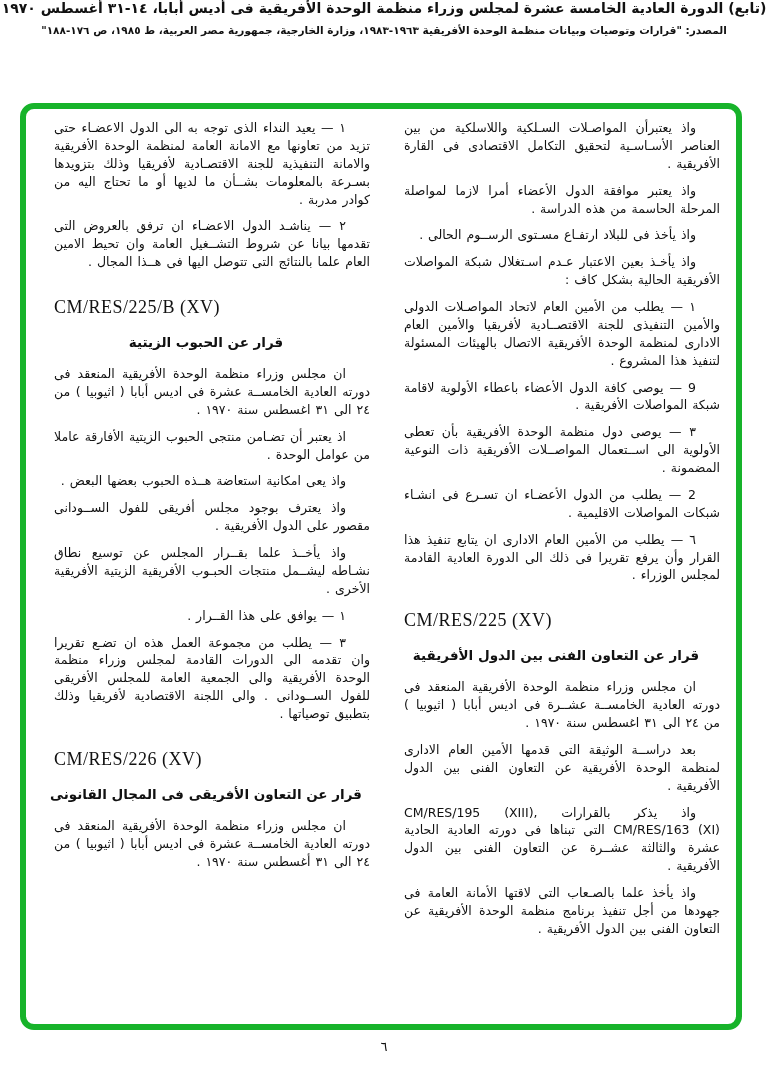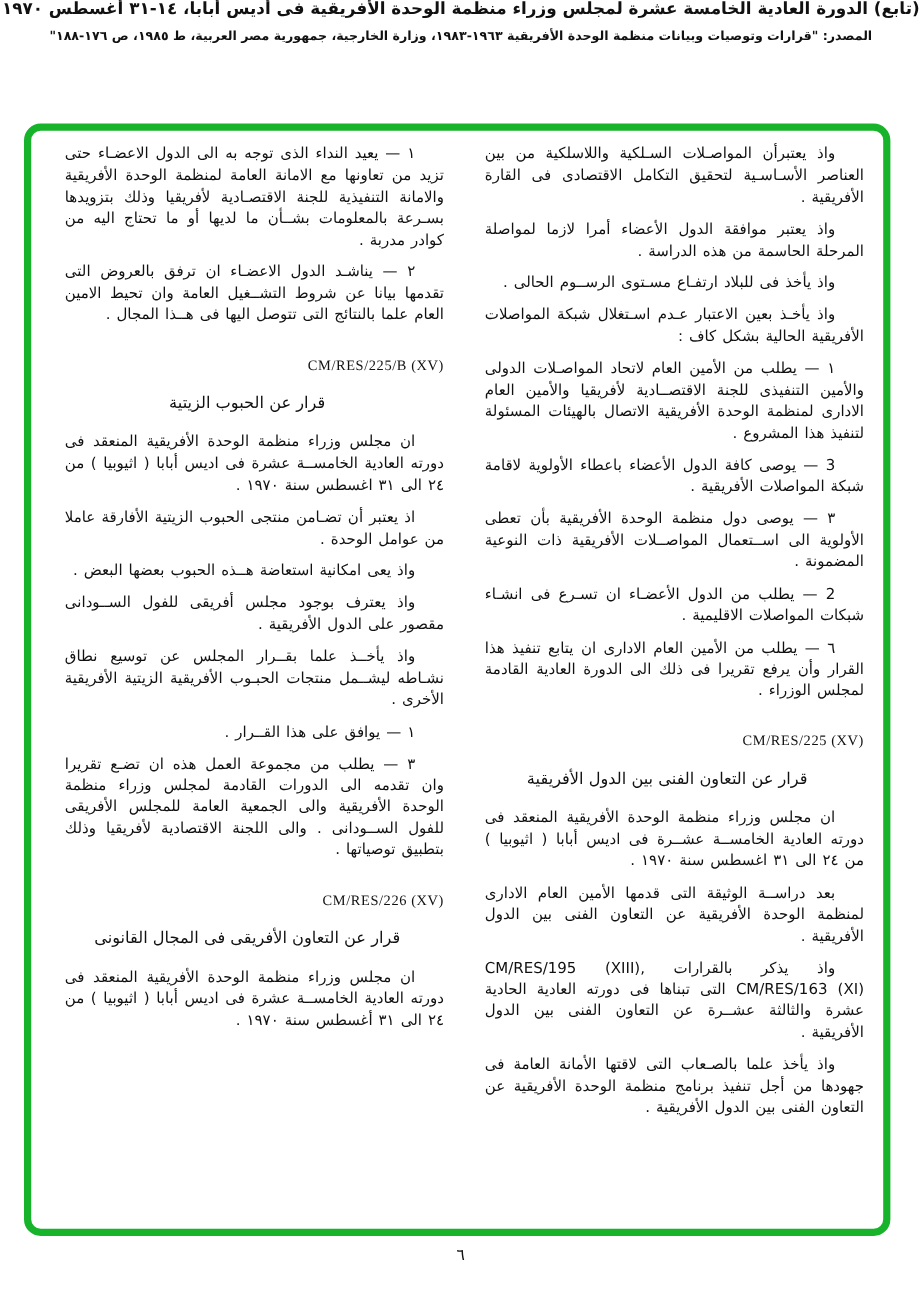--- a/index.html
+++ b/index.html
@@ -27,27 +27,27 @@
   .columns { display:flex; direction:rtl; gap:22px; height:100%; overflow:hidden; }
   .col { flex:1; direction:rtl; text-align:justify; overflow:hidden; }
 
   .col .p {
     font-size:12.5px; line-height:1.43;
     text-indent:24px;
     margin:0 0 9px 12px;
     word-spacing:1px;
   }
   .col .code {
-    direction:ltr; text-align:right;
+    direction:ltr; text-align:left;
     font-family:"Liberation Serif", serif;
-    font-size:12px; letter-spacing:0.5px;
-    margin:26px 0 4px 0;
+    font-size:18px; letter-spacing:0.5px;
+    margin:26px 0 4px 12px;
   }
   .col .title {
-    font-weight:normal; font-size:13.5px;
+    font-weight:bold; font-size:13.5px;
     text-align:center; text-indent:0;
     margin:16px 0 15px 0;
   }
 
   .footer {
     position:absolute; left:0; right:0; top:1039px;
     text-align:center; font-size:13px;
   }
 </style>
 </head>
@@ -59,21 +59,21 @@
 </div>
 
 <div class="frame" style="border-color: rgb(23, 179, 42);">
   <div class="columns">
     <div class="col">
         <div class="p">واذ يعتبرأن المواصـلات السـلكية واللاسلكية من بين العناصر الأسـاسـية لتحقيق التكامل الاقتصادى فى القارة الأفريقية .</div>
         <div class="p">واذ يعتبر موافقة الدول الأعضاء أمرا لازما لمواصلة المرحلة الحاسمة من هذه الدراسة .</div>
         <div class="p">واذ يأخذ فى للبلاد ارتفـاع مسـتوى الرســوم الحالى .</div>
         <div class="p">واذ يأخـذ بعين الاعتبار عـدم اسـتغلال شبكة المواصلات الأفريقية الحالية بشكل كاف :</div>
         <div class="p">١ — يطلب من الأمين العام لاتحاد المواصـلات الدولى والأمين التنفيذى للجنة الاقتصــادية لأفريقيا والأمين العام الادارى لمنظمة الوحدة الأفريقية الاتصال بالهيئات المسئولة لتنفيذ هذا المشروع .</div>
-        <div class="p">3 — يوصى كافة الدول الأعضاء باعطاء الأولوية لاقامة شبكة المواصلات الأفريقية .</div>
+        <div class="p">9 — يوصى كافة الدول الأعضاء باعطاء الأولوية لاقامة شبكة المواصلات الأفريقية .</div>
         <div class="p">٣ — يوصى دول منظمة الوحدة الأفريقية بأن تعطى الأولوية الى اســتعمال المواصــلات الأفريقية ذات النوعية المضمونة .</div>
         <div class="p">2 — يطلب من الدول الأعضـاء ان تسـرع فى انشـاء شبكات المواصلات الاقليمية .</div>
         <div class="p">٦ — يطلب من الأمين العام الادارى ان يتابع تنفيذ هذا القرار وأن يرفع تقريرا فى ذلك الى الدورة العادية القادمة لمجلس الوزراء .</div>
         <div class="code" dir="ltr">CM/RES/225 (XV)</div>
         <div class="title">قرار عن التعاون الفنى بين الدول الأفريقية</div>
         <div class="p">ان مجلس وزراء منظمة الوحدة الأفريقية المنعقد فى دورته العادية الخامســة عشــرة فى اديس أبابا ( اثيوبيا ) من ٢٤ الى ٣١ اغسطس سنة ١٩٧٠ .</div>
         <div class="p">بعد دراســة الوثيقة التى قدمها الأمين العام الادارى لمنظمة الوحدة الأفريقية عن التعاون الفنى بين الدول الأفريقية .</div>
         <div class="p">واذ يذكر بالقرارات ‏CM/RES/195 (XIII), CM/RES/163 (XI)‏ التى تبناها فى دورته العادية الحادية عشرة والثالثة عشــرة عن التعاون الفنى بين الدول الأفريقية .</div>
         <div class="p">واذ يأخذ علما بالصـعاب التى لاقتها الأمانة العامة فى جهودها من أجل تنفيذ برنامج منظمة الوحدة الأفريقية عن التعاون الفنى بين الدول الأفريقية .</div>
       </div>

